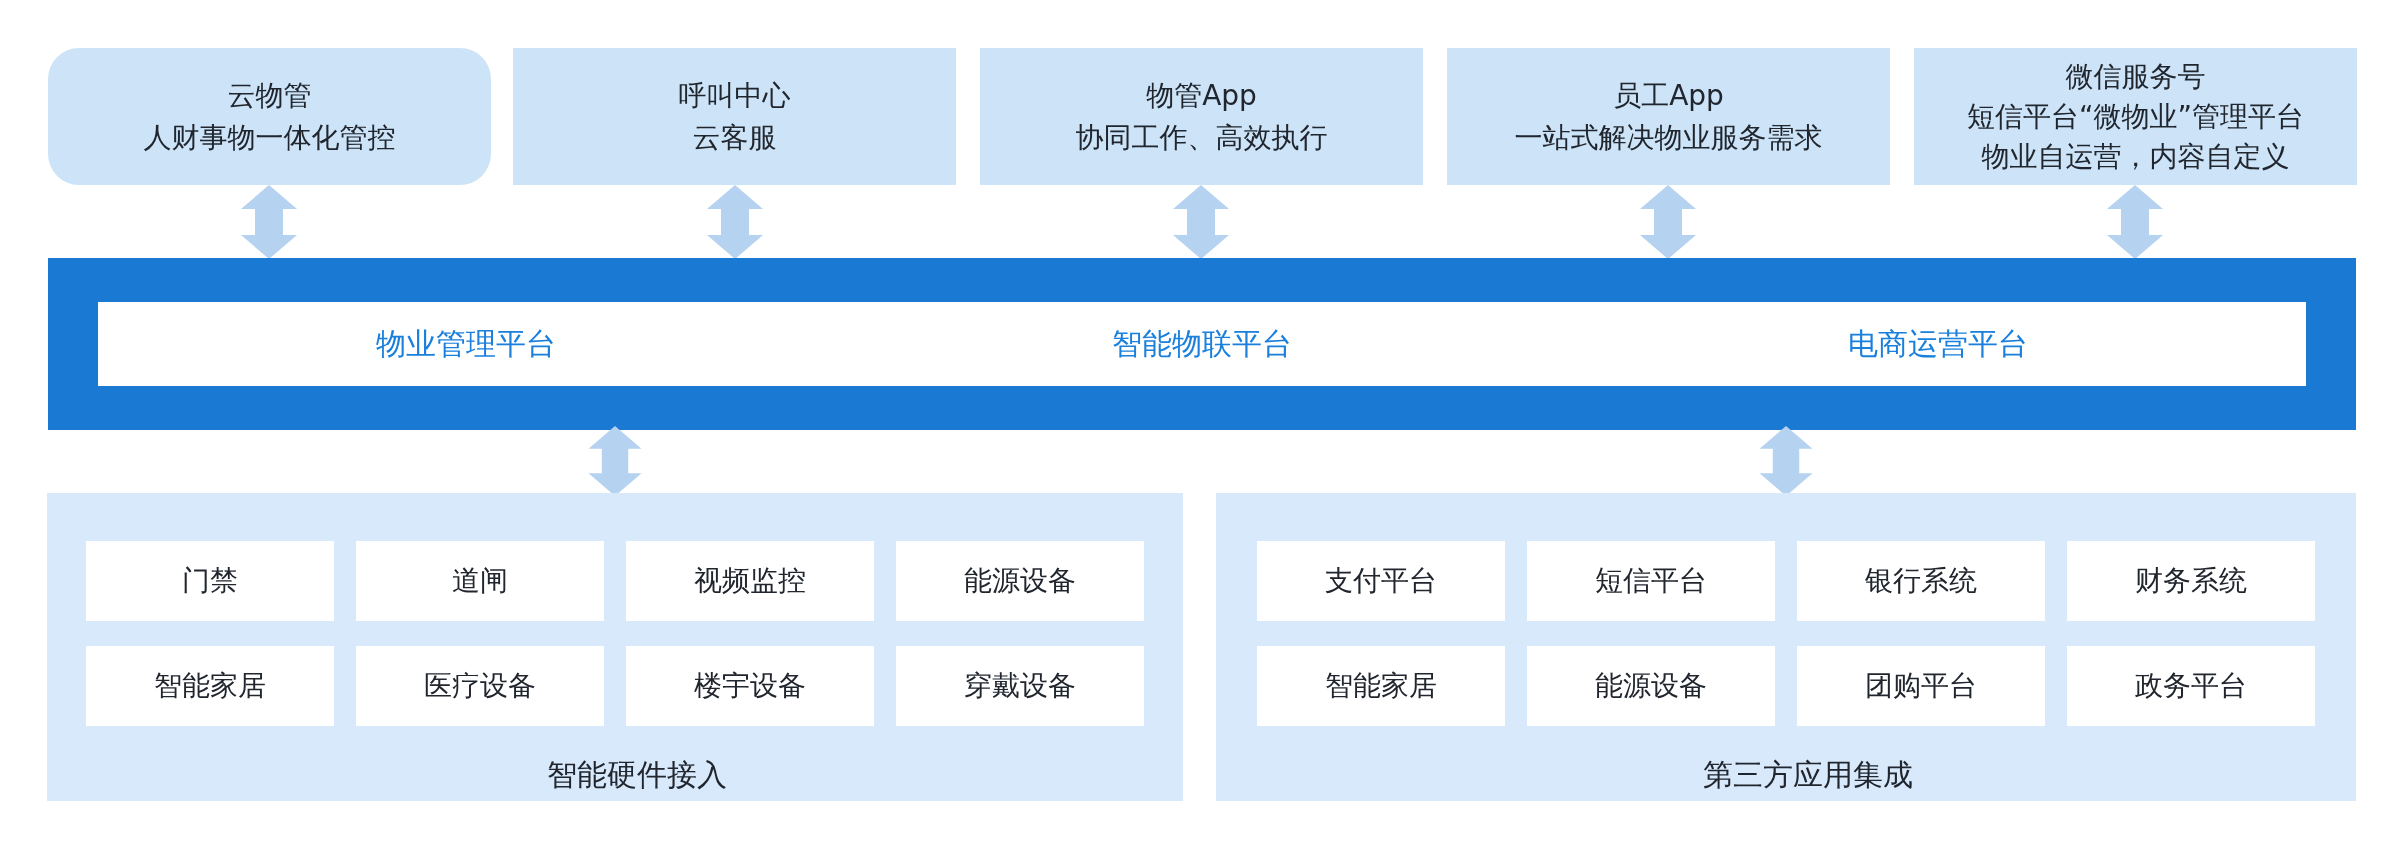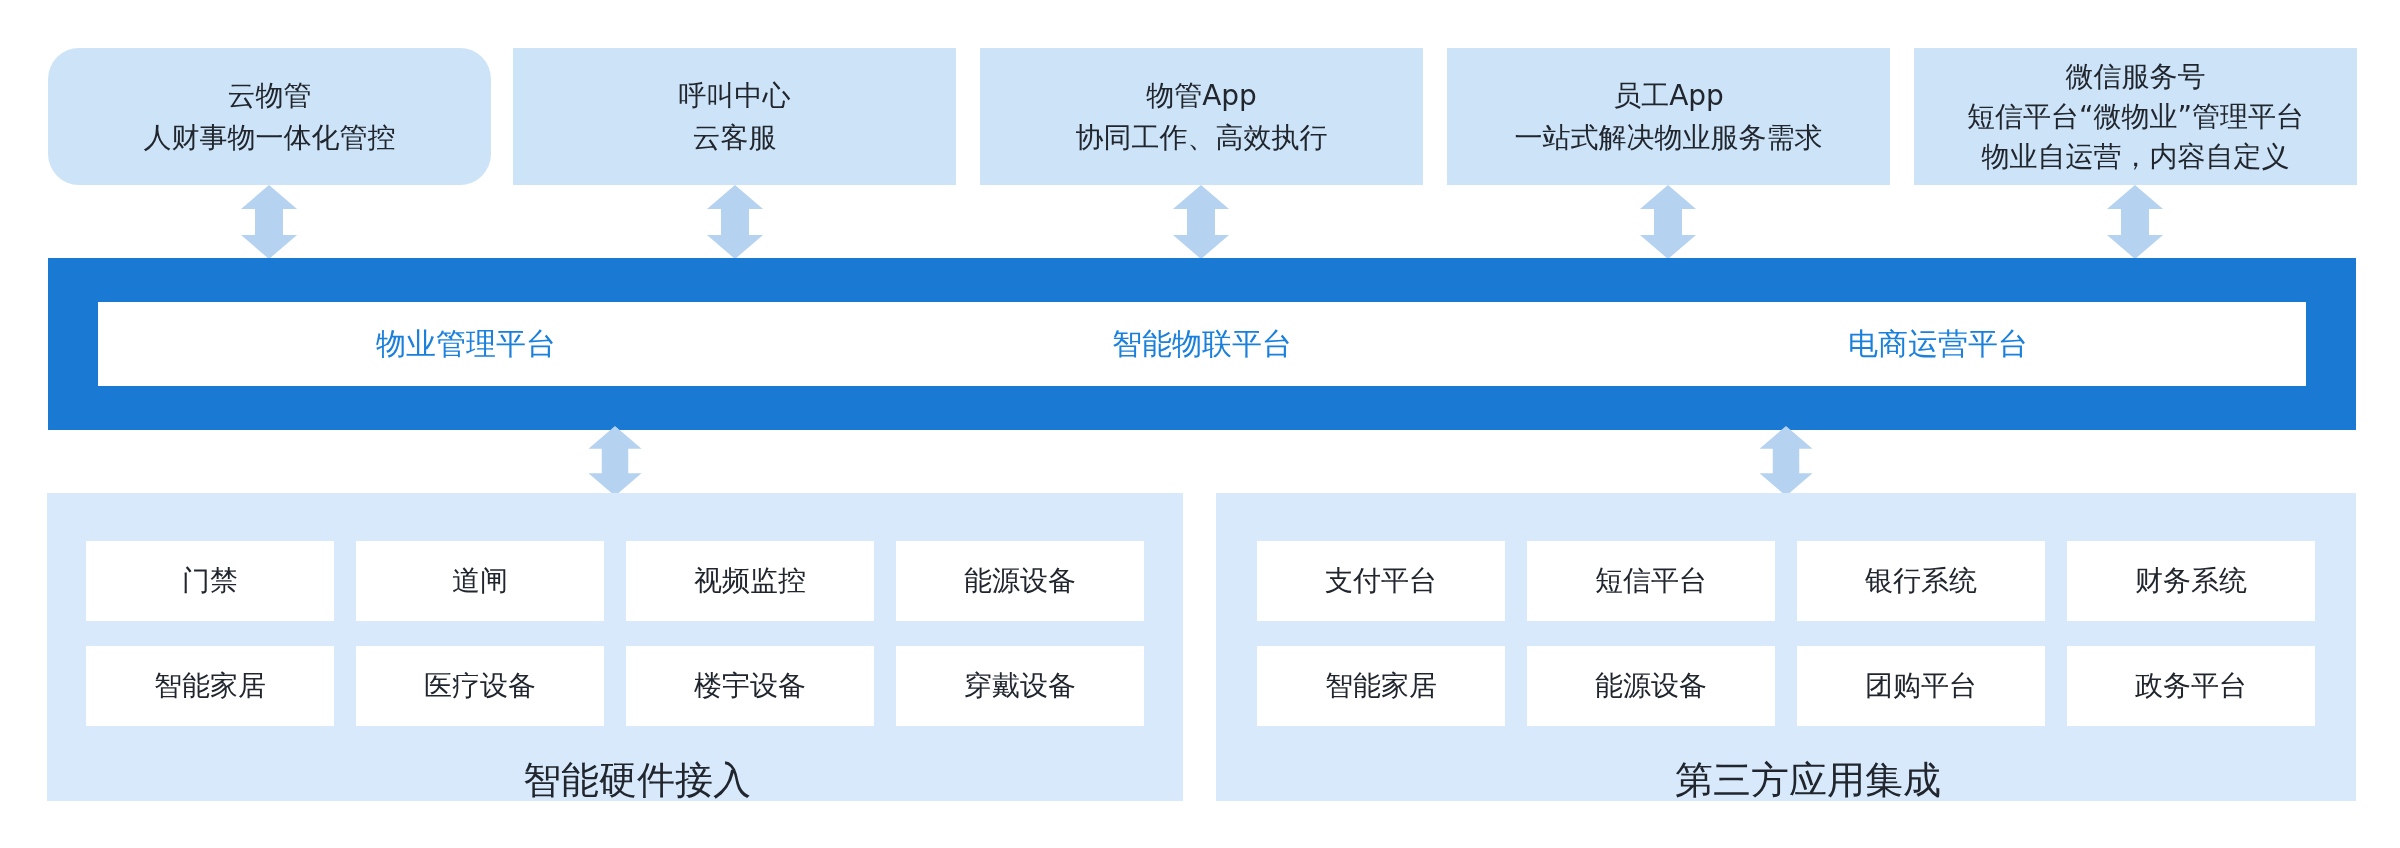--- a/index.html
+++ b/index.html
@@ -52,21 +52,21 @@
   .section-grid {
     display: grid; grid-template-columns: repeat(4, 248px);
     gap: 25px 22px; justify-content: center; padding-top: 48px;
   }
   .small-box {
     height: 80px; background: #ffffff;
     display: flex; align-items: center; justify-content: center;
     font-size: 28px;
   }
   .section-title {
-    margin-top: 29px; text-align: center; font-size: 38px; padding-left: 44px;
+    margin-top: 29px; text-align: center; font-size: 30px; padding-left: 44px;
   }
 </style>
 </head>
 <body>
 
 <div class="stage">
 
   <div class="top-box tb1">
     <div>云物管</div>
     <div>人财事物一体化管控</div>

